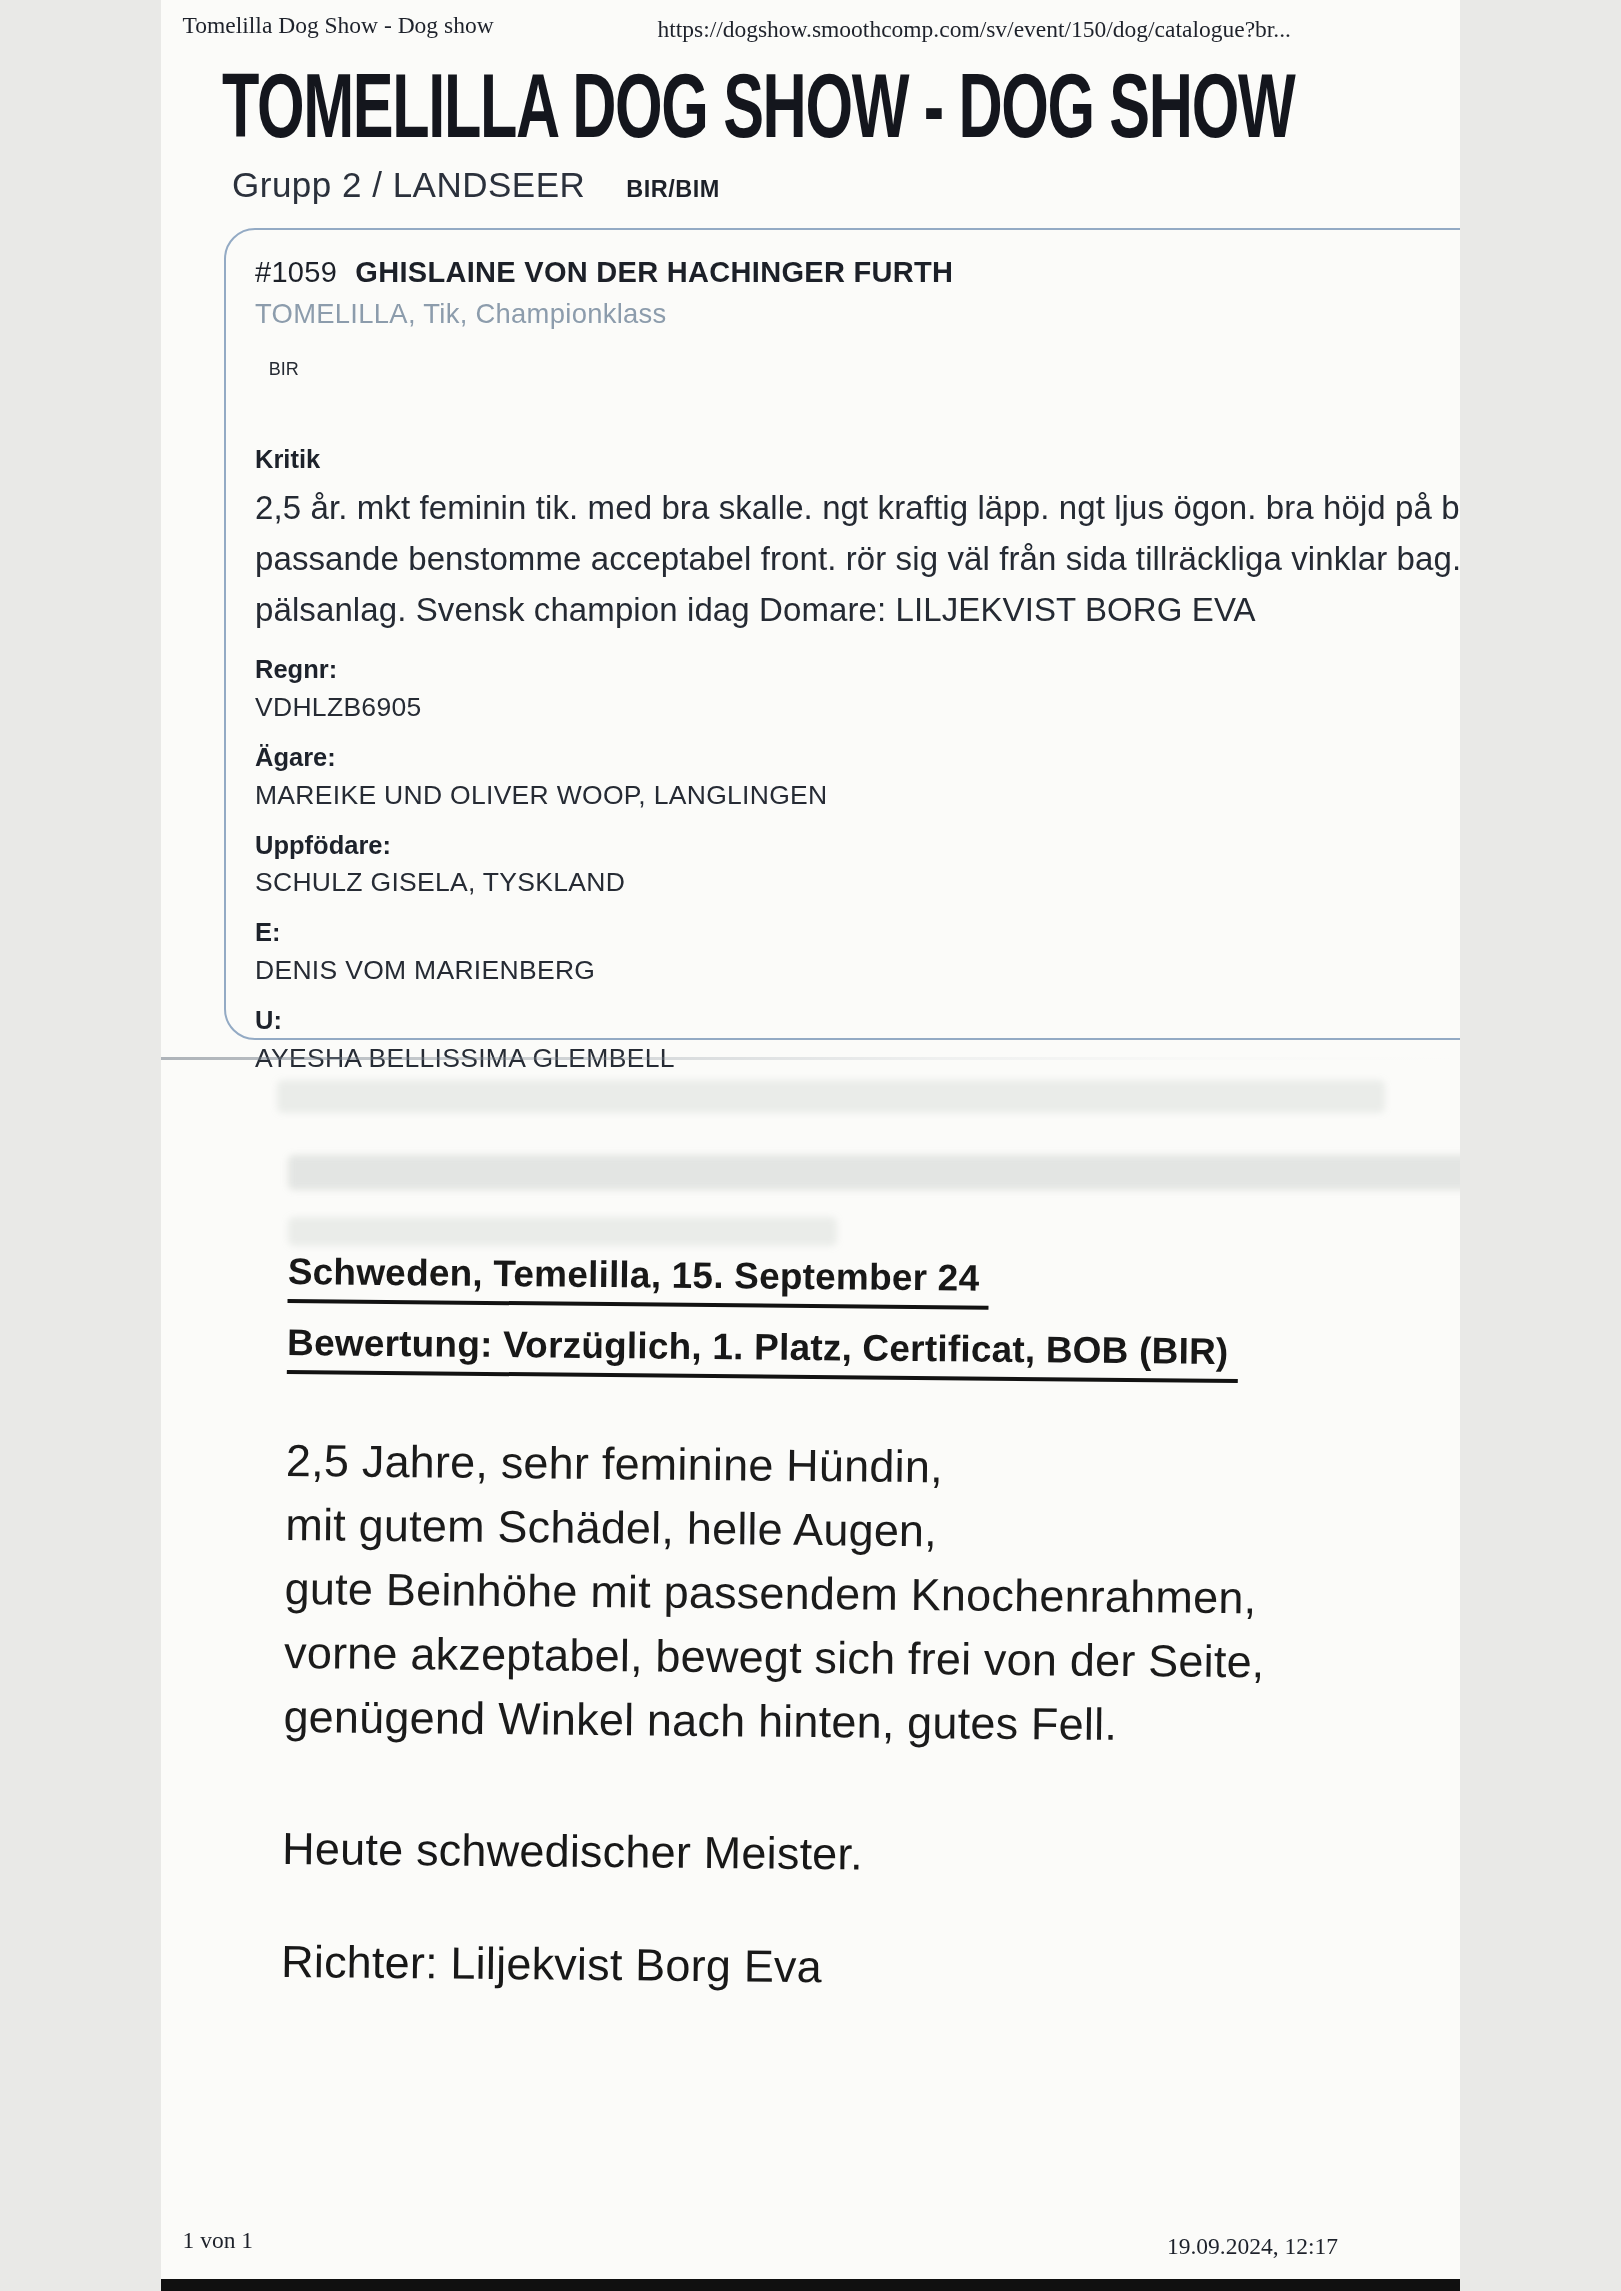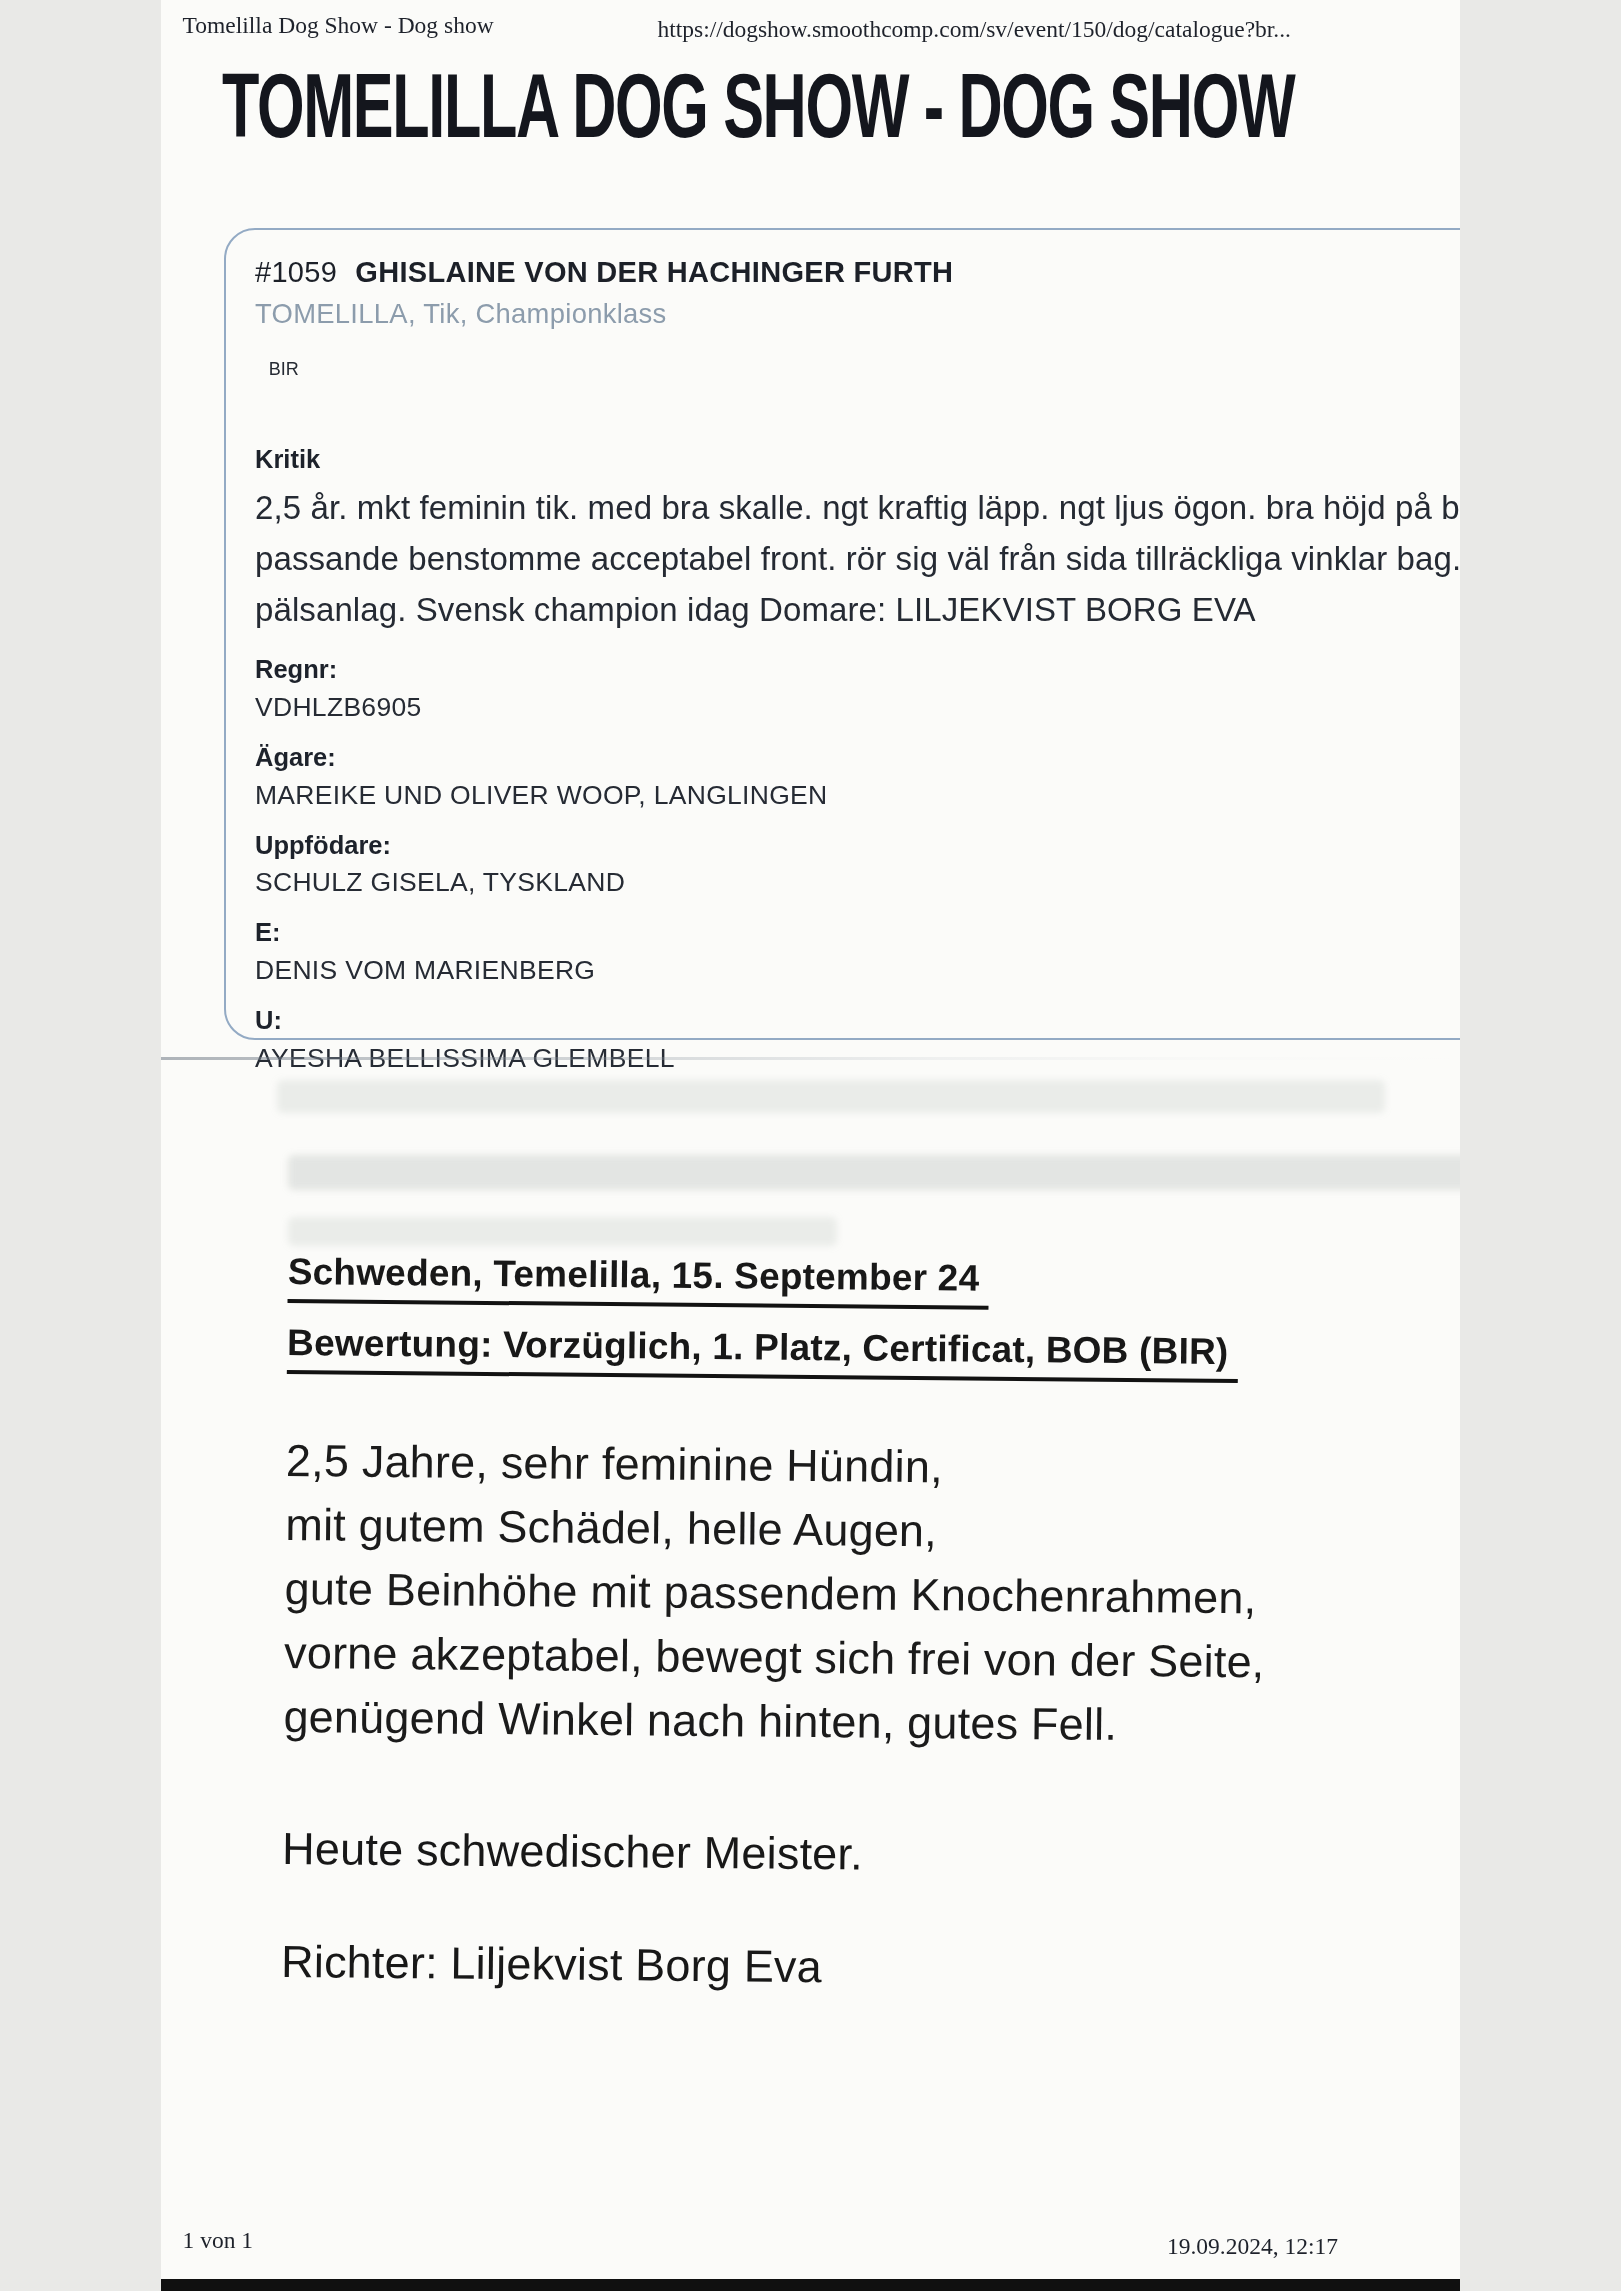--- a/index.html
+++ b/index.html
@@ -106,20 +106,24 @@
 </head>
 <body>
 
 <div class="page">
 
   <div class="print-meta ph-left">Tomelilla Dog Show - Dog show</div>
   <div class="print-meta ph-right">https://dogshow.smoothcomp.com/sv/event/150/dog/catalogue?br...</div>
 
   <div class="doc-title">TOMELILLA DOG SHOW - DOG SHOW</div>
 
+  <div class="group-line">
+    <span class="group-name">Grupp 2 / LANDSEER</span>
+    <span class="group-award">BIR/BIM</span>
+  </div>
 
   <div class="card">
     <div class="dog-line">
       <span class="dog-number">#1059</span>
       <span class="dog-name">GHISLAINE VON DER HACHINGER FURTH</span>
     </div>
     <div class="dog-sub">TOMELILLA, Tik, Championklass</div>
     <div class="result">BIR</div>
 
     <div class="kritik-label">Kritik</div>

